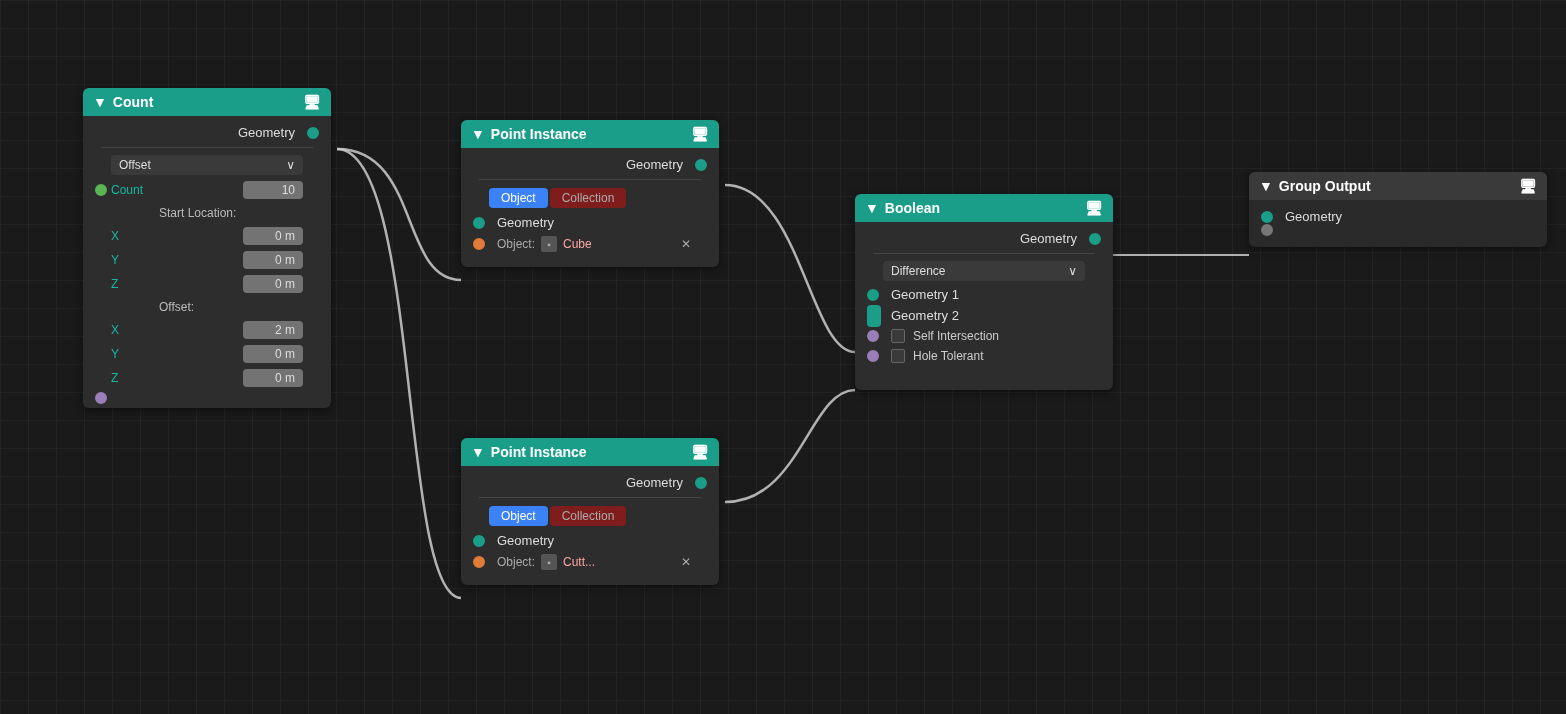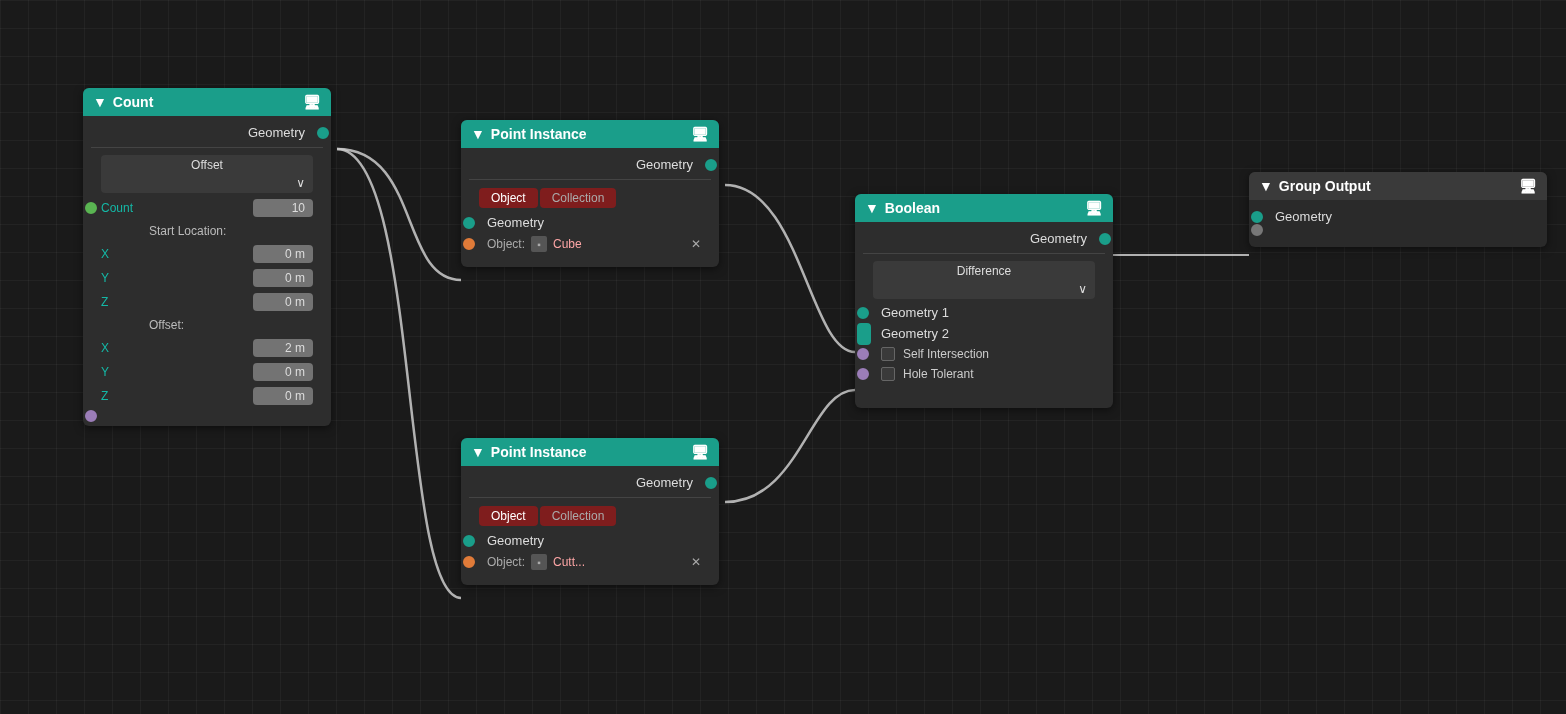--- a/index.html
+++ b/index.html
@@ -32,21 +32,21 @@
       border-radius: 6px 6px 0 0;
       padding: 6px 10px;
       display: flex;
       align-items: center;
       gap: 6px;
       font-size: 14px;
       font-weight: 600;
       color: #fff;
     }
     .node-body {
-      padding: 6px 8px;
+      padding: 6px 18px;
     }
 
     
     .socket-row {
       display: flex;
       align-items: center;
       padding: 3px 10px;
       position: relative;
     }
     .socket-row.output {
@@ -111,21 +111,20 @@
       background: #3a3a3a;
       border-radius: 4px;
       padding: 3px 8px;
       font-size: 12px;
       color: #ddd;
       display: flex;
       align-items: center;
       gap: 4px;
       cursor: pointer;
       width: 100%;
-      flex-direction: column;
     }
     .field-dropdown .chevron {
       margin-left: auto;
     }
     .section-label {
       padding: 4px 10px;
       color: #bbb;
       font-size: 12px;
       margin-left: 48px;
     }
@@ -143,21 +142,21 @@
     }
     .tab-btn {
       padding: 3px 12px;
       border-radius: 4px;
       font-size: 12px;
       cursor: pointer;
       border: none;
       font-weight: 500;
     }
     .tab-btn.active {
-      background: #7f1d1d;
+      background: #3b82f6;
       color: #fff;
     }
     .tab-btn.inactive {
       background: #7f1d1d;
       color: #aaa;
     }
 
     
     .object-field {
       display: flex;

